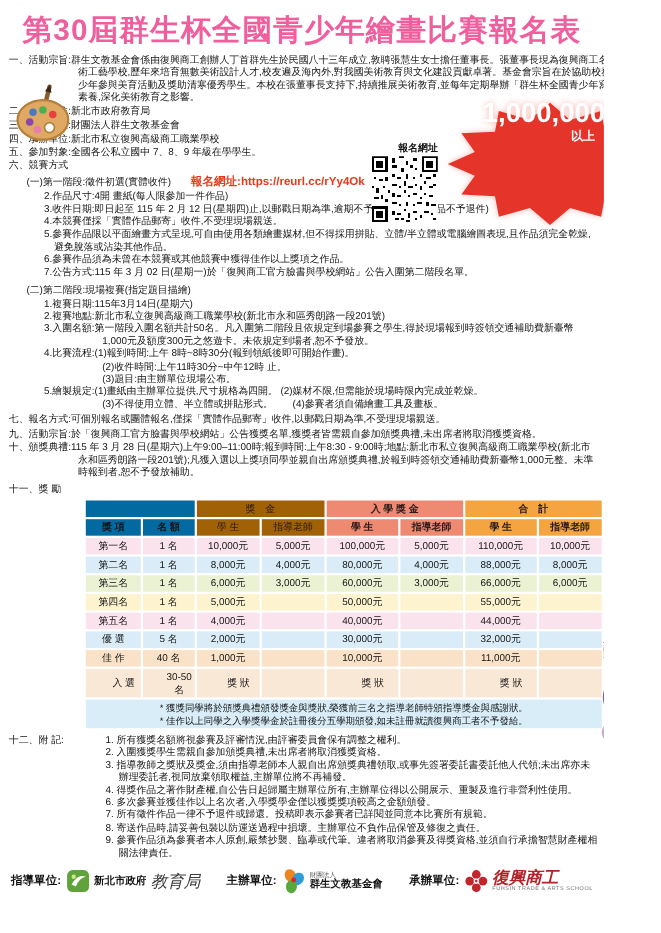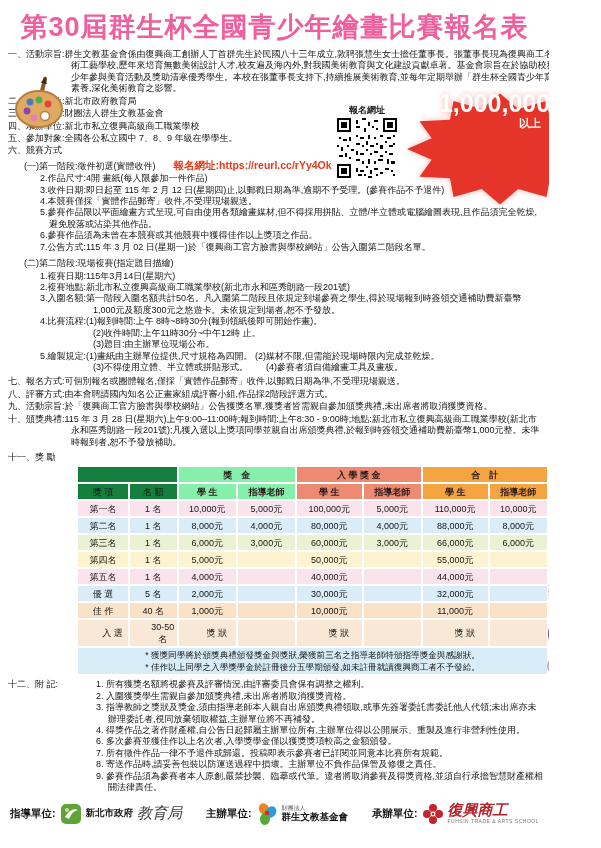--- a/index.html
+++ b/index.html
@@ -12,38 +12,38 @@
   .hang53{padding-left:53px;text-indent:-53px;}
   .hang9{padding-left:9px;text-indent:-9px;}
   .hang12{padding-left:12px;text-indent:-12px;}
   .prewrap{white-space:pre-line;}
   .stage-head{margin:2px 6px 1px 24px;}
   .stage-items{margin:0 6px 0 40px;}
   .red-url{color:#e8391a;font-weight:bold;font-size:10.5px;margin-left:18px;}
   .intro-block{width:585px;}
   
   .abs{position:absolute;}
-  .qr-wrap{left:336px;top:104px;width:62px;text-align:center;}
+  .qr-wrap{left:336px;top:128px;width:62px;text-align:right;}
   .qr-label{font-size:9px;font-weight:bold;margin-bottom:1px;}
   .badge{left:404px;top:90px;width:192px;height:118px;filter:drop-shadow(0 0 3px #f5b8b2);}
   .badge svg{position:absolute;left:0;top:0;}
   .badge-text{position:absolute;left:0;top:0;width:100%;height:100%;color:#fff;text-align:center;}
   .badge-l1{margin-top:22px;font-size:15px;font-weight:bold;letter-spacing:2px;}
   .badge-l2{font-size:25px;font-weight:bold;line-height:1.05;}
   .badge-unit{font-size:11px;font-weight:bold;}
   .badge-l3{font-size:11px;font-weight:bold;margin-left:60px;}
   .palette{left:12px;top:76px;}
   .crayons{left:548px;top:276px;}
   .character{left:540px;top:580px;width:60px;}
   .char-cap{font-size:5.5px;line-height:1.2;color:#c0392b;white-space:pre-line;text-align:left;margin-left:8px;}
   
   table.prize{border-collapse:separate;border-spacing:2px;margin:2px 0 0 76px;background:#fff;font-size:9px;}
   table.prize th,table.prize td{text-align:center;padding:1px 0;line-height:12px;height:13px;}
-  th.hg{background:#15803d;font-weight:normal;}
-  th.hp{background:#86efac;font-weight:bold;color:#2a1a1a;}
+  th.hg{background:#0369a1;font-weight:bold;}
+  th.hp{background:#a16207;font-weight:normal;color:#2a1a1a;}
   th.hs{background:#ee8a72;font-weight:bold;color:#2a1a1a;}
   th.ho{background:#f4a440;font-weight:bold;color:#2a1a1a;}
   tr.r-pink td{background:#fbe3ed;}
   tr.r-blue td{background:#d9ecf7;}
   tr.r-green td{background:#ebf2d3;}
   tr.r-yellow td{background:#fdf3cf;}
   tr.r-peach td{background:#f9e2c7;}
   tr.r-peach2 td{background:#fae8d6;padding-left:19px;}
   td.notes{background:#d8edf8;text-align:left;font-size:8.6px;padding:3px 6px;line-height:1.35;}
   
@@ -237,21 +237,20 @@
     <div class="hang9">2.複賽地點:新北市私立復興高級商工職業學校(新北市永和區秀朗路一段201號)</div>
     <div class="hang53">3.入圍名額:第一階段入圍名額共計50名。凡入圍第二階段且依規定到場參賽之學生,得於現場報到時簽領交通補助費新臺幣1,000元及額度300元之悠遊卡。未依規定到場者,恕不予發放。</div>
     <div class="hang53 prewrap">4.比賽流程:(1)報到時間:上午 8時~8時30分(報到領紙後即可開始作畫)。
 (2)收件時間:上午11時30分~中午12時 止。
 (3)題目:由主辦單位現場公布。</div>
     <div class="hang53 prewrap">5.繪製規定:(1)畫紙由主辦單位提供,尺寸規格為四開。 (2)媒材不限,但需能於現場時限內完成並乾燥。
 (3)不得使用立體、半立體或拼貼形式。　　(4)參賽者須自備繪畫工具及畫板。</div>
   </div>
 
   <div class="bt sec hang63" style="margin-top:3px;"><span>七、報名方式:</span><span>可個別報名或團體報名,僅採「實體作品郵寄」收件,以郵戳日期為準,不受理現場親送。</span></div>
-  <div class="bt sec hang63"><span>八、評審方式:</span><span>由本會聘請國內知名公正畫家組成評審小組,作品採2階段評選方式。</span></div>
   <div class="bt sec hang63"><span>九、活動宗旨:</span><span>於「復興商工官方臉書與學校網站」公告獲獎名單,獲獎者皆需親自參加頒獎典禮,未出席者將取消獲獎資格。</span></div>
   <div class="bt sec hang63"><span>十、頒獎典禮:</span><span>115 年 3 月 28 日(星期六)上午9:00–11:00時;報到時間:上午8:30 - 9:00時;地點:新北市私立復興高級商工職業學校(新北市永和區秀朗路一段201號);凡獲入選以上獎項同學並親自出席頒獎典禮,於報到時簽領交通補助費新臺幣1,000元整。未準時報到者,恕不予發放補助。</span></div>
 
   <div class="bt sec" style="margin-top:4px;">十一、獎 勵</div>
 
   <table class="prize">
     <colgroup>
       <col style="width:52px">
         <col style="width:48px">
         <col style="width:60px">

